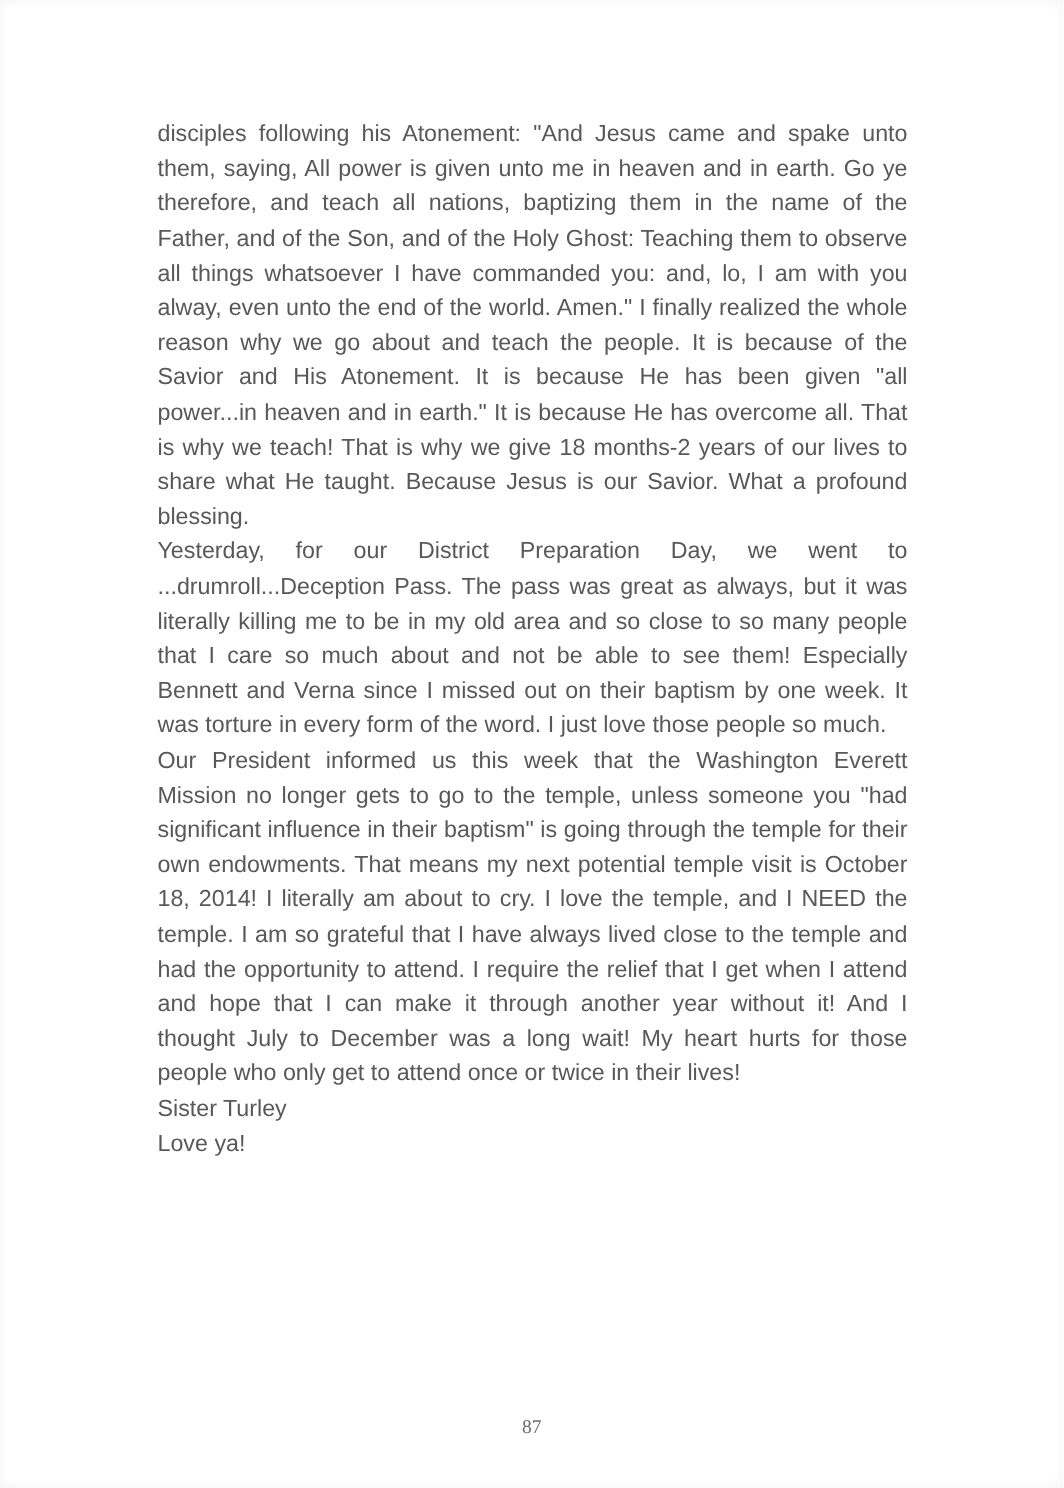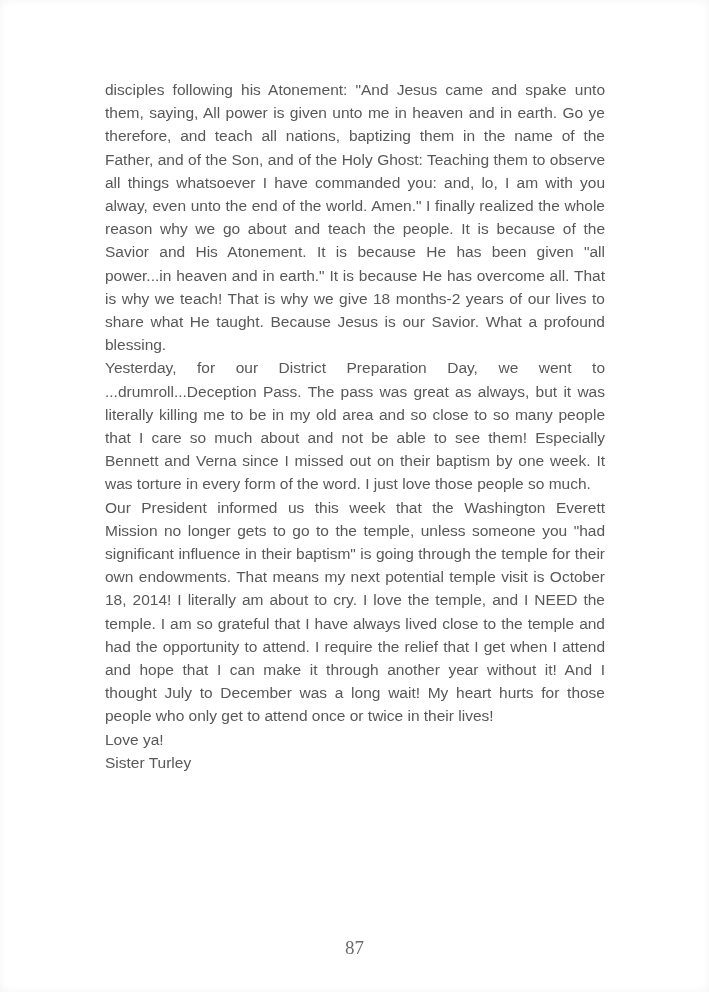--- a/index.html
+++ b/index.html
@@ -33,29 +33,29 @@
   .para.plain {
     text-align: left;
   }
   .page-number {
     position: absolute;
     left: 0;
     right: 0;
     bottom: 33px;
     text-align: center;
     font-family: "Liberation Serif", serif;
-    font-size: 19px;
+    font-size: 13px;
     color: #6b6b6b;
   }
 </style>
 </head>
 <body>
 
 <div class="page">
   <div class="text-block">
     <p class="para">disciples following his Atonement: "And Jesus came and spake unto them, saying, All power is given unto me in heaven and in earth.  Go ye therefore, and teach all nations, baptizing them in the name of the Father, and of the Son, and of the Holy Ghost: Teaching them to observe all things whatsoever I have commanded you: and, lo, I am with you alway, even unto the end of the world. Amen." I finally realized the whole reason why we go about and teach the people. It is because of the Savior and His Atonement. It is because He has been given "all power...in heaven and in earth." It is because He has overcome all. That is why we teach! That is why we give 18 months-2 years of our lives to share what He taught. Because Jesus is our Savior. What a profound blessing.</p>
     <p class="para">Yesterday, for our District Preparation Day, we went to ...drumroll...Deception Pass. The pass was great as always, but it was literally killing me to be in my old area and so close to so many people that I care so much about and not be able to see them! Especially Bennett and Verna since I missed out on their baptism by one week. It was torture in every form of the word. I just love those people so much.</p>
     <p class="para">Our President informed us this week that the Washington Everett Mission no longer gets to go to the temple, unless someone you "had significant influence in their baptism" is going through the temple for their own endowments. That means my next potential temple visit is October 18, 2014! I literally am about to cry. I love the temple, and I NEED the temple. I am so grateful that I have always lived close to the temple and had the opportunity to attend. I require the relief that I get when I attend and hope that I can make it through another year without it! And I thought July to December was a long wait! My heart hurts for those people who only get to attend once or twice in their lives!</p>
+    <p class="para plain">Sister Turley</p>
     <p class="para plain">Love ya!</p>
-    <p class="para plain">Sister Turley</p>
   </div>
   <div class="page-number">87</div>
 </div>
 
 </body></html>

